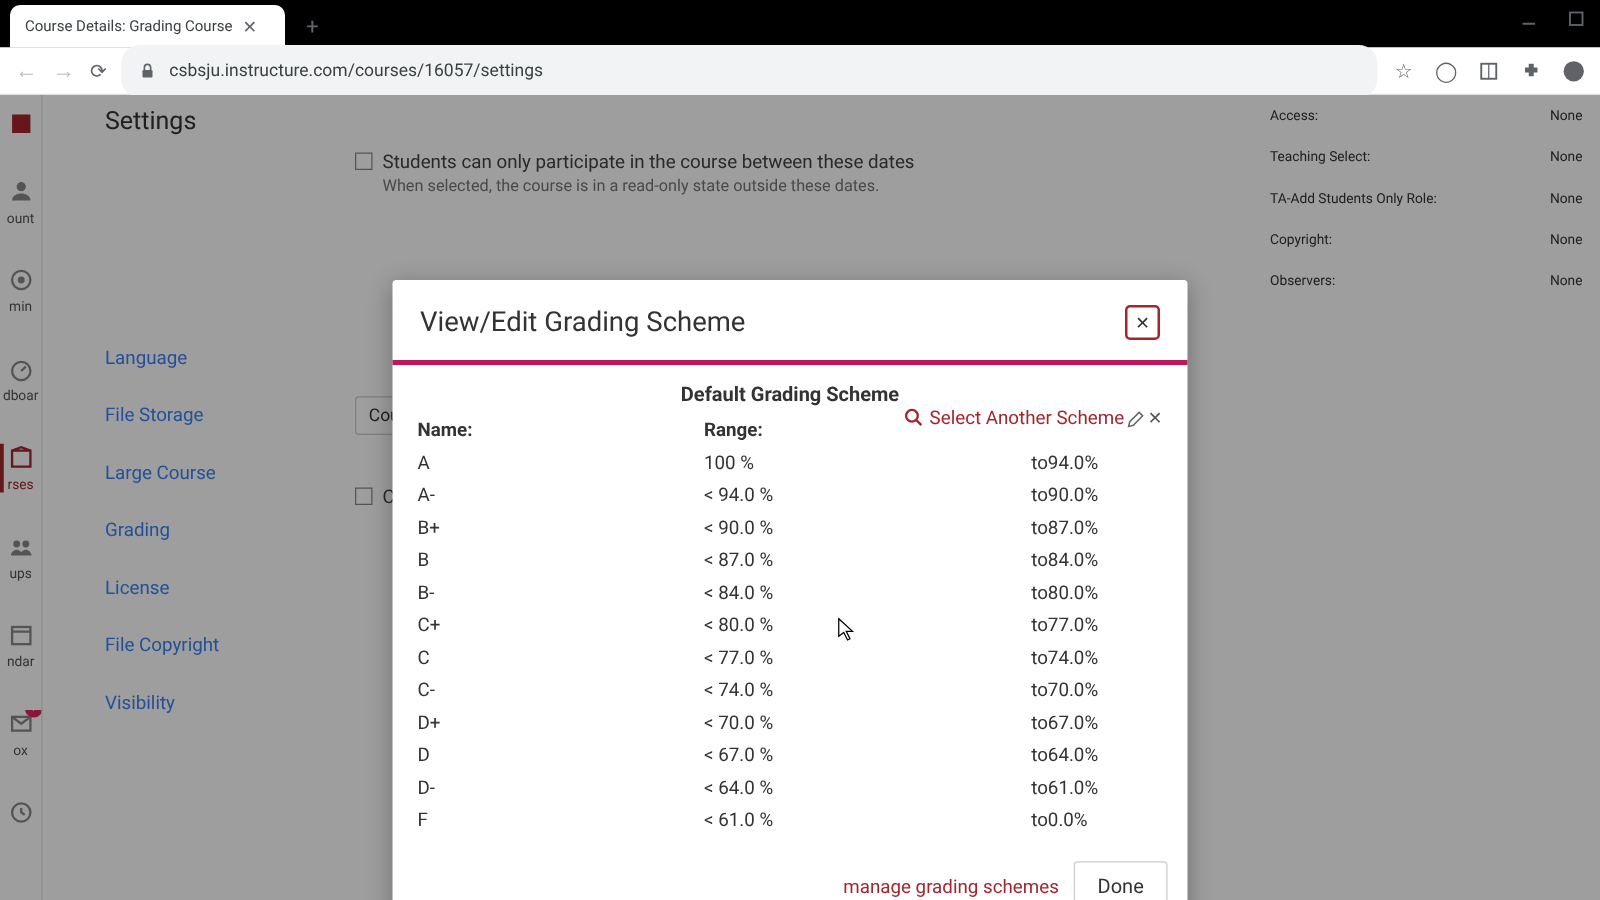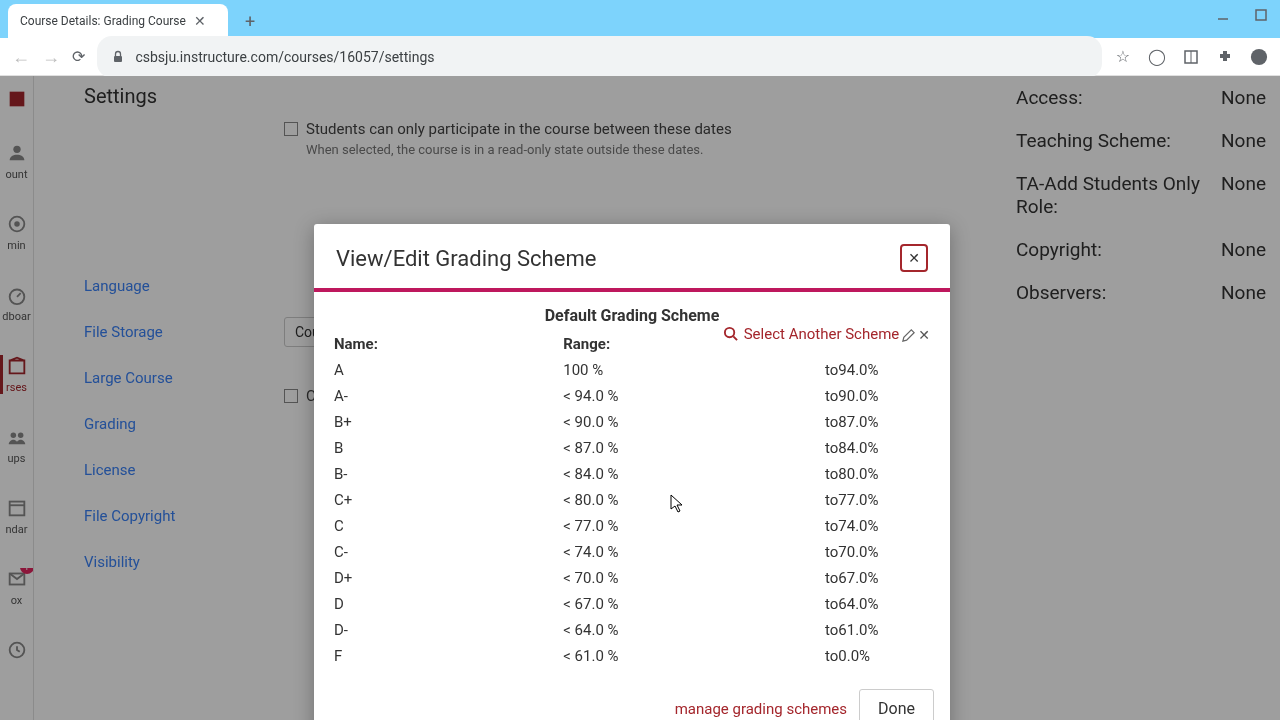--- a/index.html
+++ b/index.html
@@ -1,19 +1,19 @@
 <!DOCTYPE html>
 <html><head>
 <meta charset="utf-8">
 <style>
 * { margin: 0; padding: 0; box-sizing: border-box; font-family: -apple-system, BlinkMacSystemFont, "Segoe UI", Roboto, Arial, sans-serif; }
 body { width: 1280px; height: 720px; overflow: hidden; background: #fff; position: relative; }
 
 
-.browser-top { height: 38px; background: #7dd3fc; display: flex; align-items: flex-end; padding-left: 8px; }
+.browser-top { height: 38px; background: #000000; display: flex; align-items: flex-end; padding-left: 8px; }
 .tab { background: #fff; height: 34px; display: flex; align-items: center; padding: 0 12px; border-radius: 8px 8px 0 0; width: 220px; gap: 8px; font-size: 12px; color: #3c4043; }
 .tab-close { color: #5f6368; font-size: 14px; cursor: pointer; }
 .new-tab { width: 28px; height: 28px; display: flex; align-items: center; justify-content: center; color: #5f6368; font-size: 18px; margin-left: 8px; margin-bottom: 3px; cursor: pointer; }
 .window-controls { position: absolute; top: 8px; right: 12px; display: flex; gap: 24px; }
 .win-ctrl { width: 14px; height: 14px; color: #5f6368; }
 
 .addr-bar { height: 38px; background: #fff; display: flex; align-items: center; padding: 0 12px; gap: 12px; border-bottom: 1px solid #e0e0e0; }
 .nav-arrow { color: #bdbdbd; font-size: 18px; }
 .reload { color: #5f6368; font-size: 16px; }
 .url-box { flex: 1; height: 42px; background: #f1f3f4; border-radius: 15px; display: flex; align-items: center; padding: 0 14px; gap: 10px; font-size: 14px; color: #3c4043; }
@@ -33,21 +33,21 @@
 
 .content { position: absolute; left: 60px; right: 0; top: 0; bottom: 0; padding: 8px 0 0 24px; }
 .settings-head { font-size: 20px; color: #333; font-weight: 400; margin-bottom: 12px; }
 .form-area { margin-left: 200px; color: #444; font-size: 15px; }
 .checkbox-row { display: flex; align-items: center; gap: 8px; margin-bottom: 4px; }
 .checkbox { width: 14px; height: 14px; border: 1px solid #888; background: #fff; }
 .help-text { font-size: 13px; color: #777; margin-left: 22px; }
 .field-label { color: #3b82f6; margin: 20px 0; }
 .select-box { border: 1px solid #ccc; border-radius: 3px; padding: 6px 10px; width: 220px; display: flex; justify-content: space-between; align-items: center; color: #333; font-size: 14px;}
 .help-circle { width:16px; height:16px; border:1px solid #888; border-radius:50%; display:inline-flex; align-items:center; justify-content:center; font-size:11px; color:#666; margin-left:8px;}
-.right-panel { position: absolute; right: 14px; top: 0; width: 250px; font-size: 19px; color: #333; }
+.right-panel { position: absolute; right: 14px; top: 0; width: 250px; font-size: 11px; color: #333; }
 .right-row { display: flex; justify-content: space-between; padding: 10px 0; }
 
 
 .overlay { position: absolute; inset: 0; background: rgba(0,0,0,0.38); }
 
 
 .modal { position: absolute; left: 314px; top: 148px; width: 636px; background: #fff; border-radius: 3px; box-shadow: 0 4px 20px rgba(0,0,0,0.3); }
 .modal-head { padding: 20px 22px 16px; border-bottom: 4px solid #be185d; display: flex; justify-content: space-between; align-items: center; }
 .modal-title { font-size: 22px; font-weight: 400; color: #333; }
 .close-btn { width: 28px; height: 28px; border: 2px solid #a4262c; border-radius: 4px; display: flex; align-items: center; justify-content: center; color: #333; cursor: pointer; font-size: 14px; }
@@ -218,21 +218,21 @@
     </div>
   </div>
 
   <div class="right-panel">
     <div id="right-rows">
         <div class="right-row">
           <span>Access:</span>
           <span>None</span>
         </div>
         <div class="right-row">
-          <span>Teaching Scheme:</span>
+          <span>Teaching Select:</span>
           <span>None</span>
         </div>
         <div class="right-row">
           <span>TA-Add Students Only Role:</span>
           <span>None</span>
         </div>
         <div class="right-row">
           <span>Copyright:</span>
           <span>None</span>
         </div>

